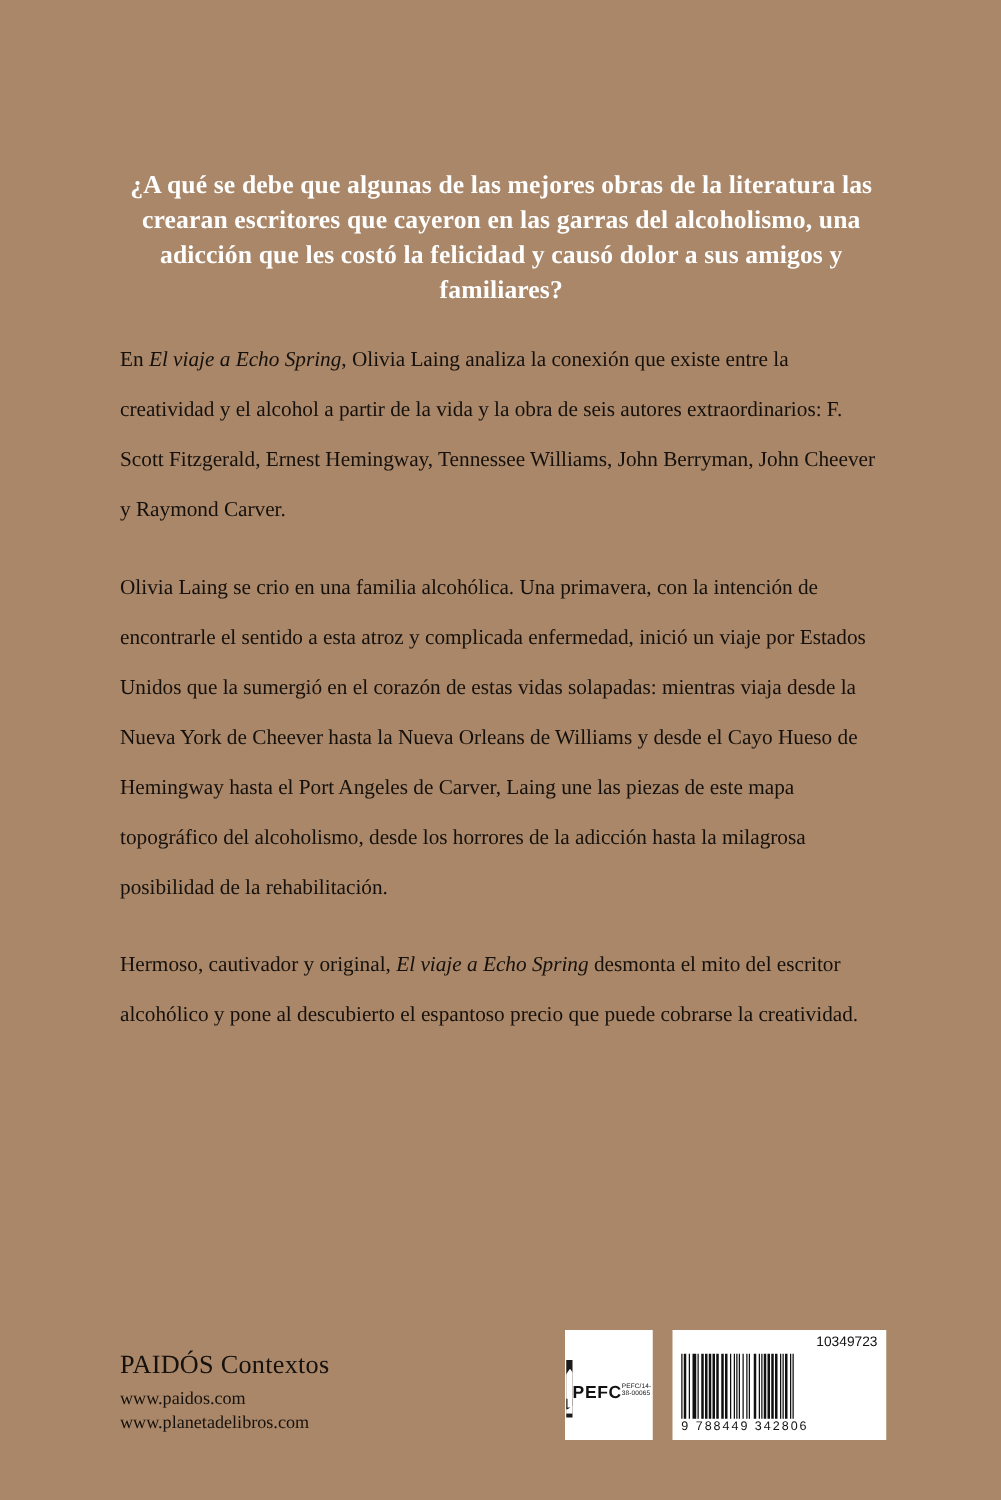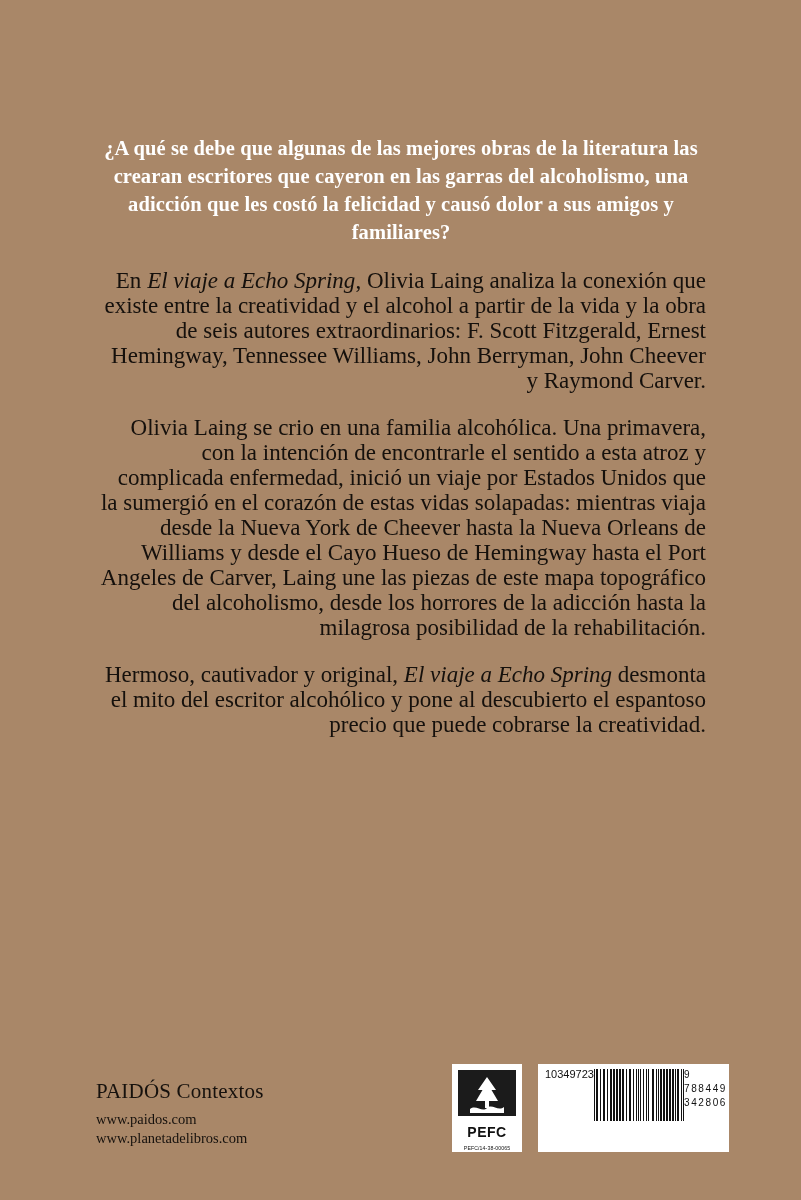--- a/index.html
+++ b/index.html
@@ -28,23 +28,23 @@
     color: #ffffff;
     font-weight: bold;
     font-size: 20.5px;
     line-height: 28px;
     text-align: center;
     margin: 12px 0 22px 0;
     letter-spacing: 0.1px;
   }
   .para {
     color: #15100c;
-    font-size: 23px;
-    line-height: 25px;
-    text-align: right;
+    font-size: 17px;
+    line-height: 40px;
+    text-align: left;
     margin: 0 0 22px 0;
   }
   .para em {
     font-style: italic;
   }
   .para.last {
     margin-bottom: 4px;
   }
   
   .imprint {
@@ -66,23 +66,23 @@
   .pefc {
     position: absolute;
     left: 452px;
     bottom: 48px;
     width: 70px;
     height: 88px;
     background: #ffffff;
     border: 1px solid #ffffff;
     box-sizing: border-box;
     display: flex;
-    flex-direction: column;
+    flex-direction: row;
     align-items: center;
-    justify-content: space-between;
+    justify-content: flex-start;
     padding-top: 5px;
   }
   .pefc-inner {
     width: 58px;
     height: 46px;
     background: #1b1b1b;
     position: relative;
     overflow: hidden;
   }
   .pefc-tree {
@@ -104,27 +104,27 @@
     font-size: 5.2px;
     color: #111;
     letter-spacing: 0.1px;
     margin-top: 2px;
   }
   
   .barcode-box {
     position: absolute;
     left: 538px;
     bottom: 48px;
-    width: 191px;
+    width: 171px;
     height: 88px;
     background: #ffffff;
     box-sizing: border-box;
     padding: 4px 7px 3px 7px;
     display: flex;
-    flex-direction: row;
+    flex-direction: column;
   }
   .barcode-top {
     text-align: right;
     font-family: "Liberation Sans", sans-serif;
     font-size: 11px;
     color: #111;
     line-height: 13px;
     height: 14px;
   }
   .bars {

